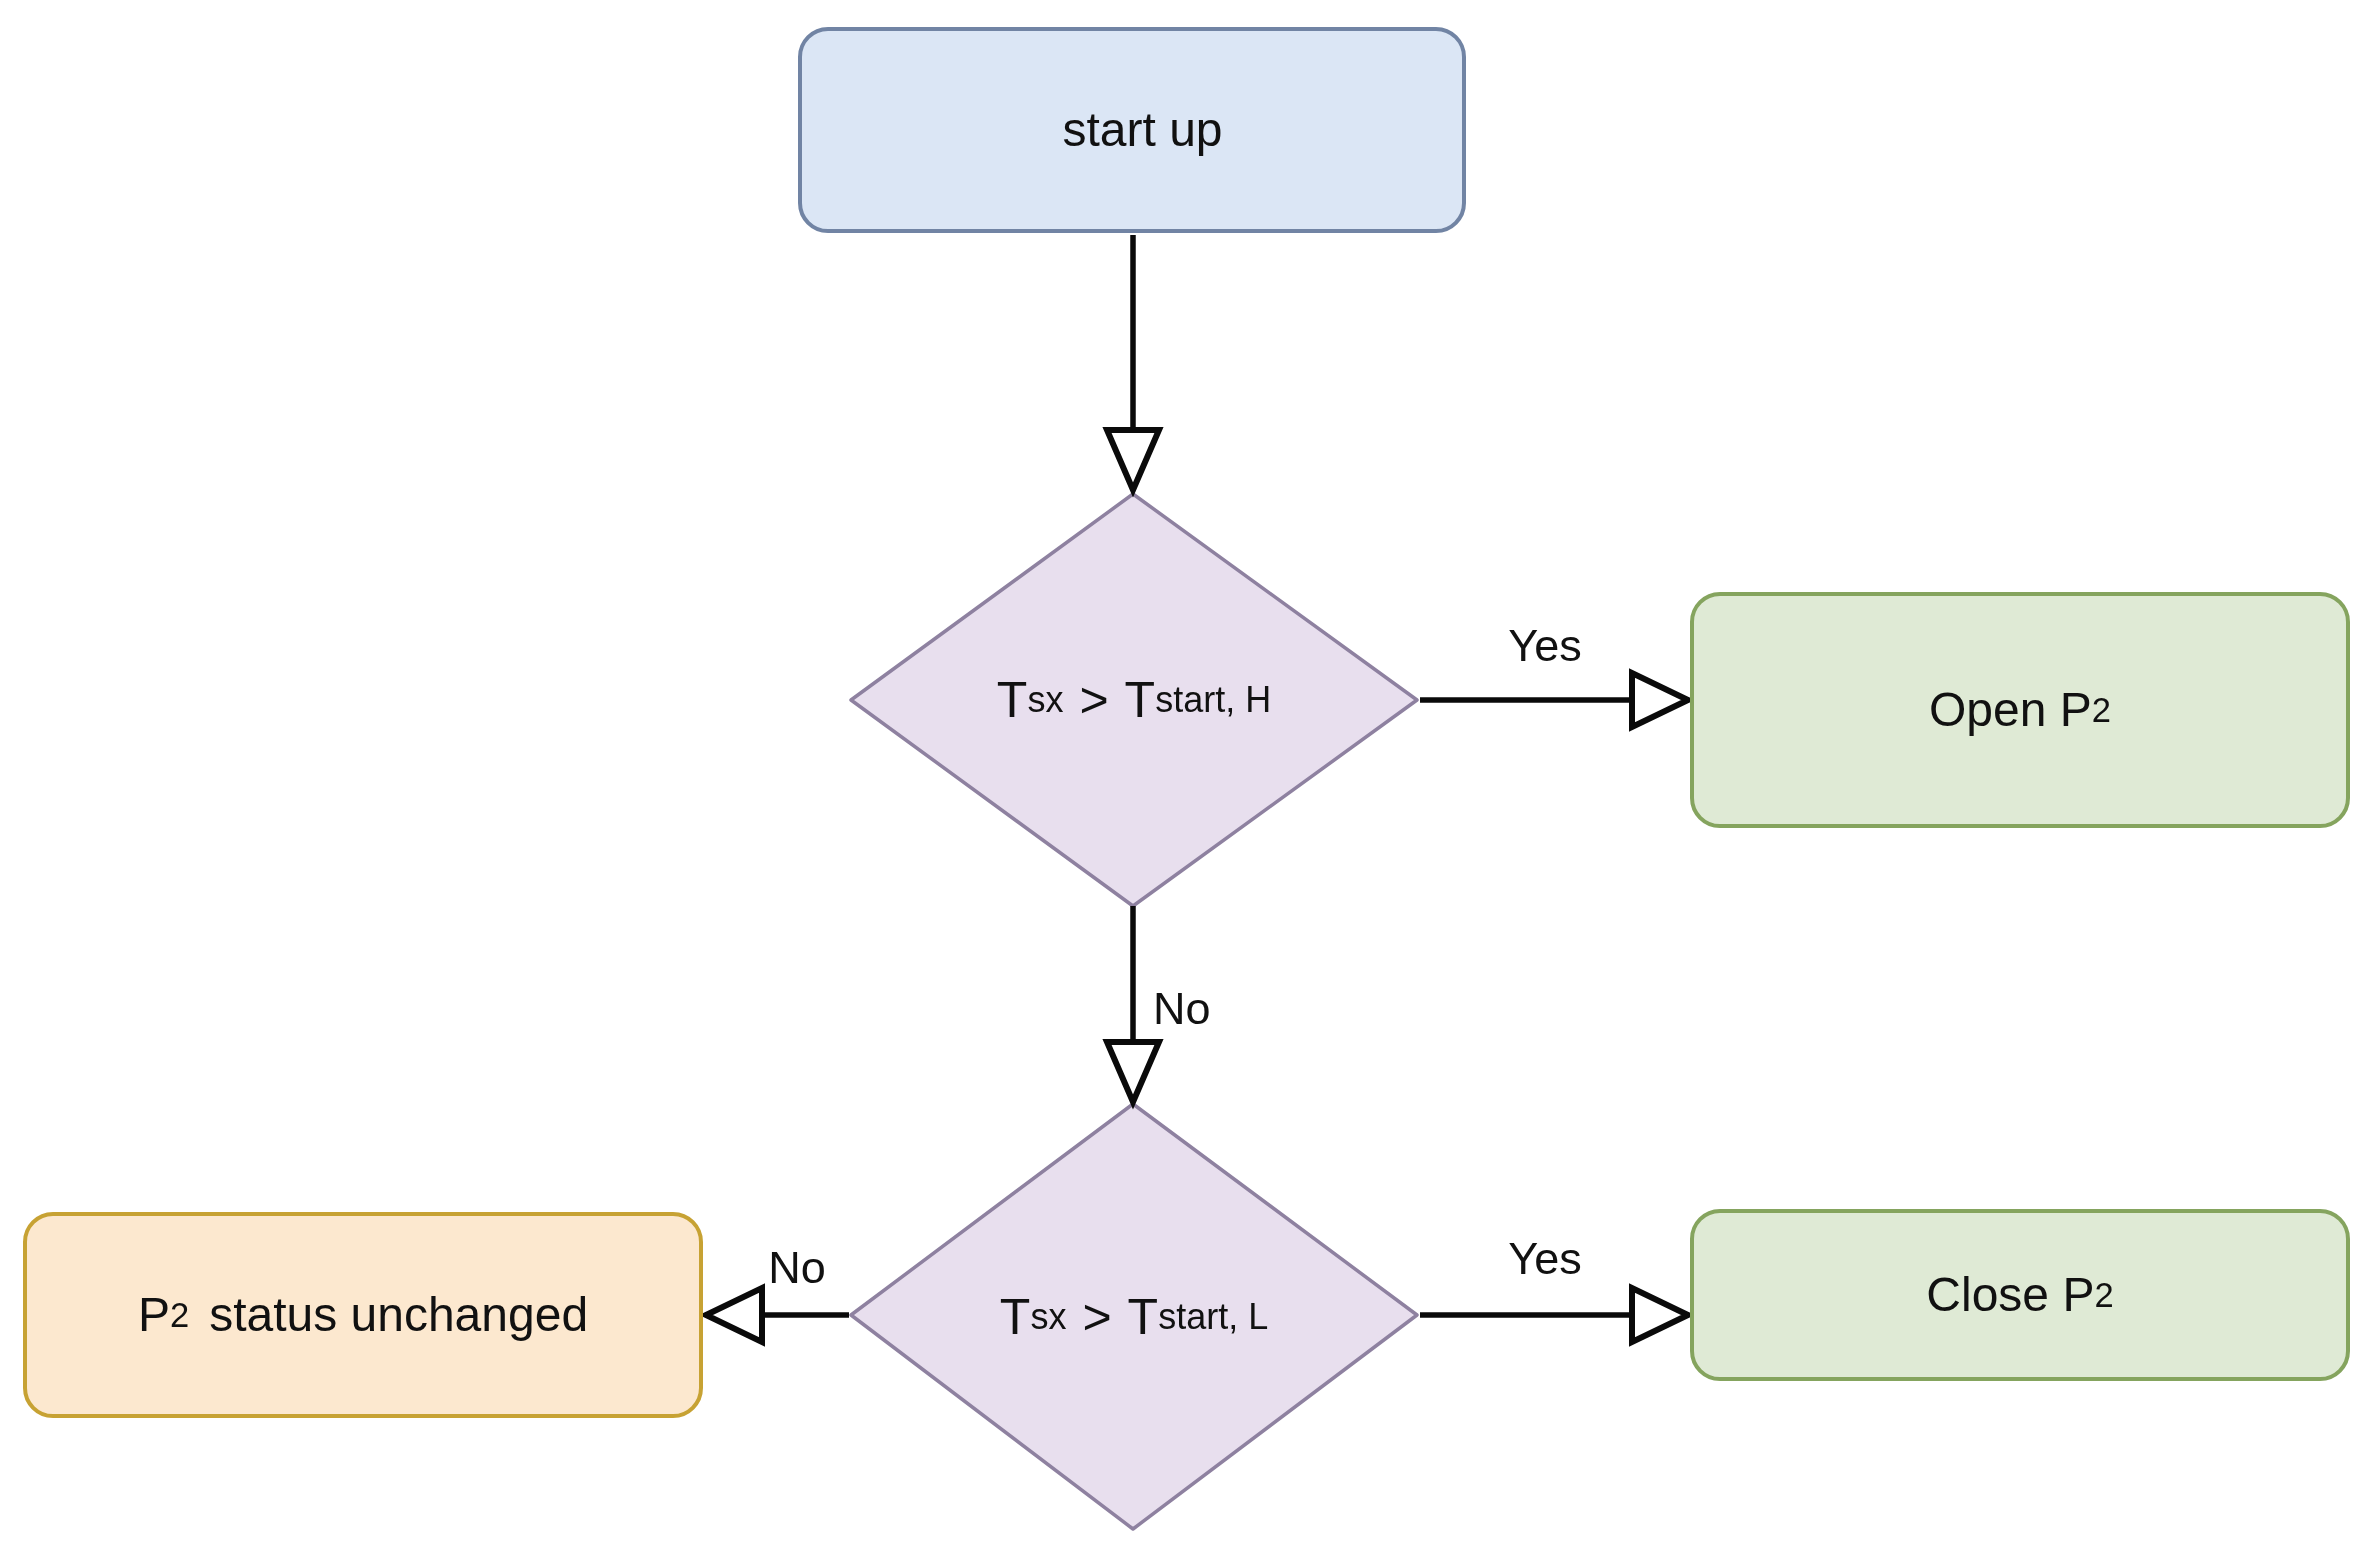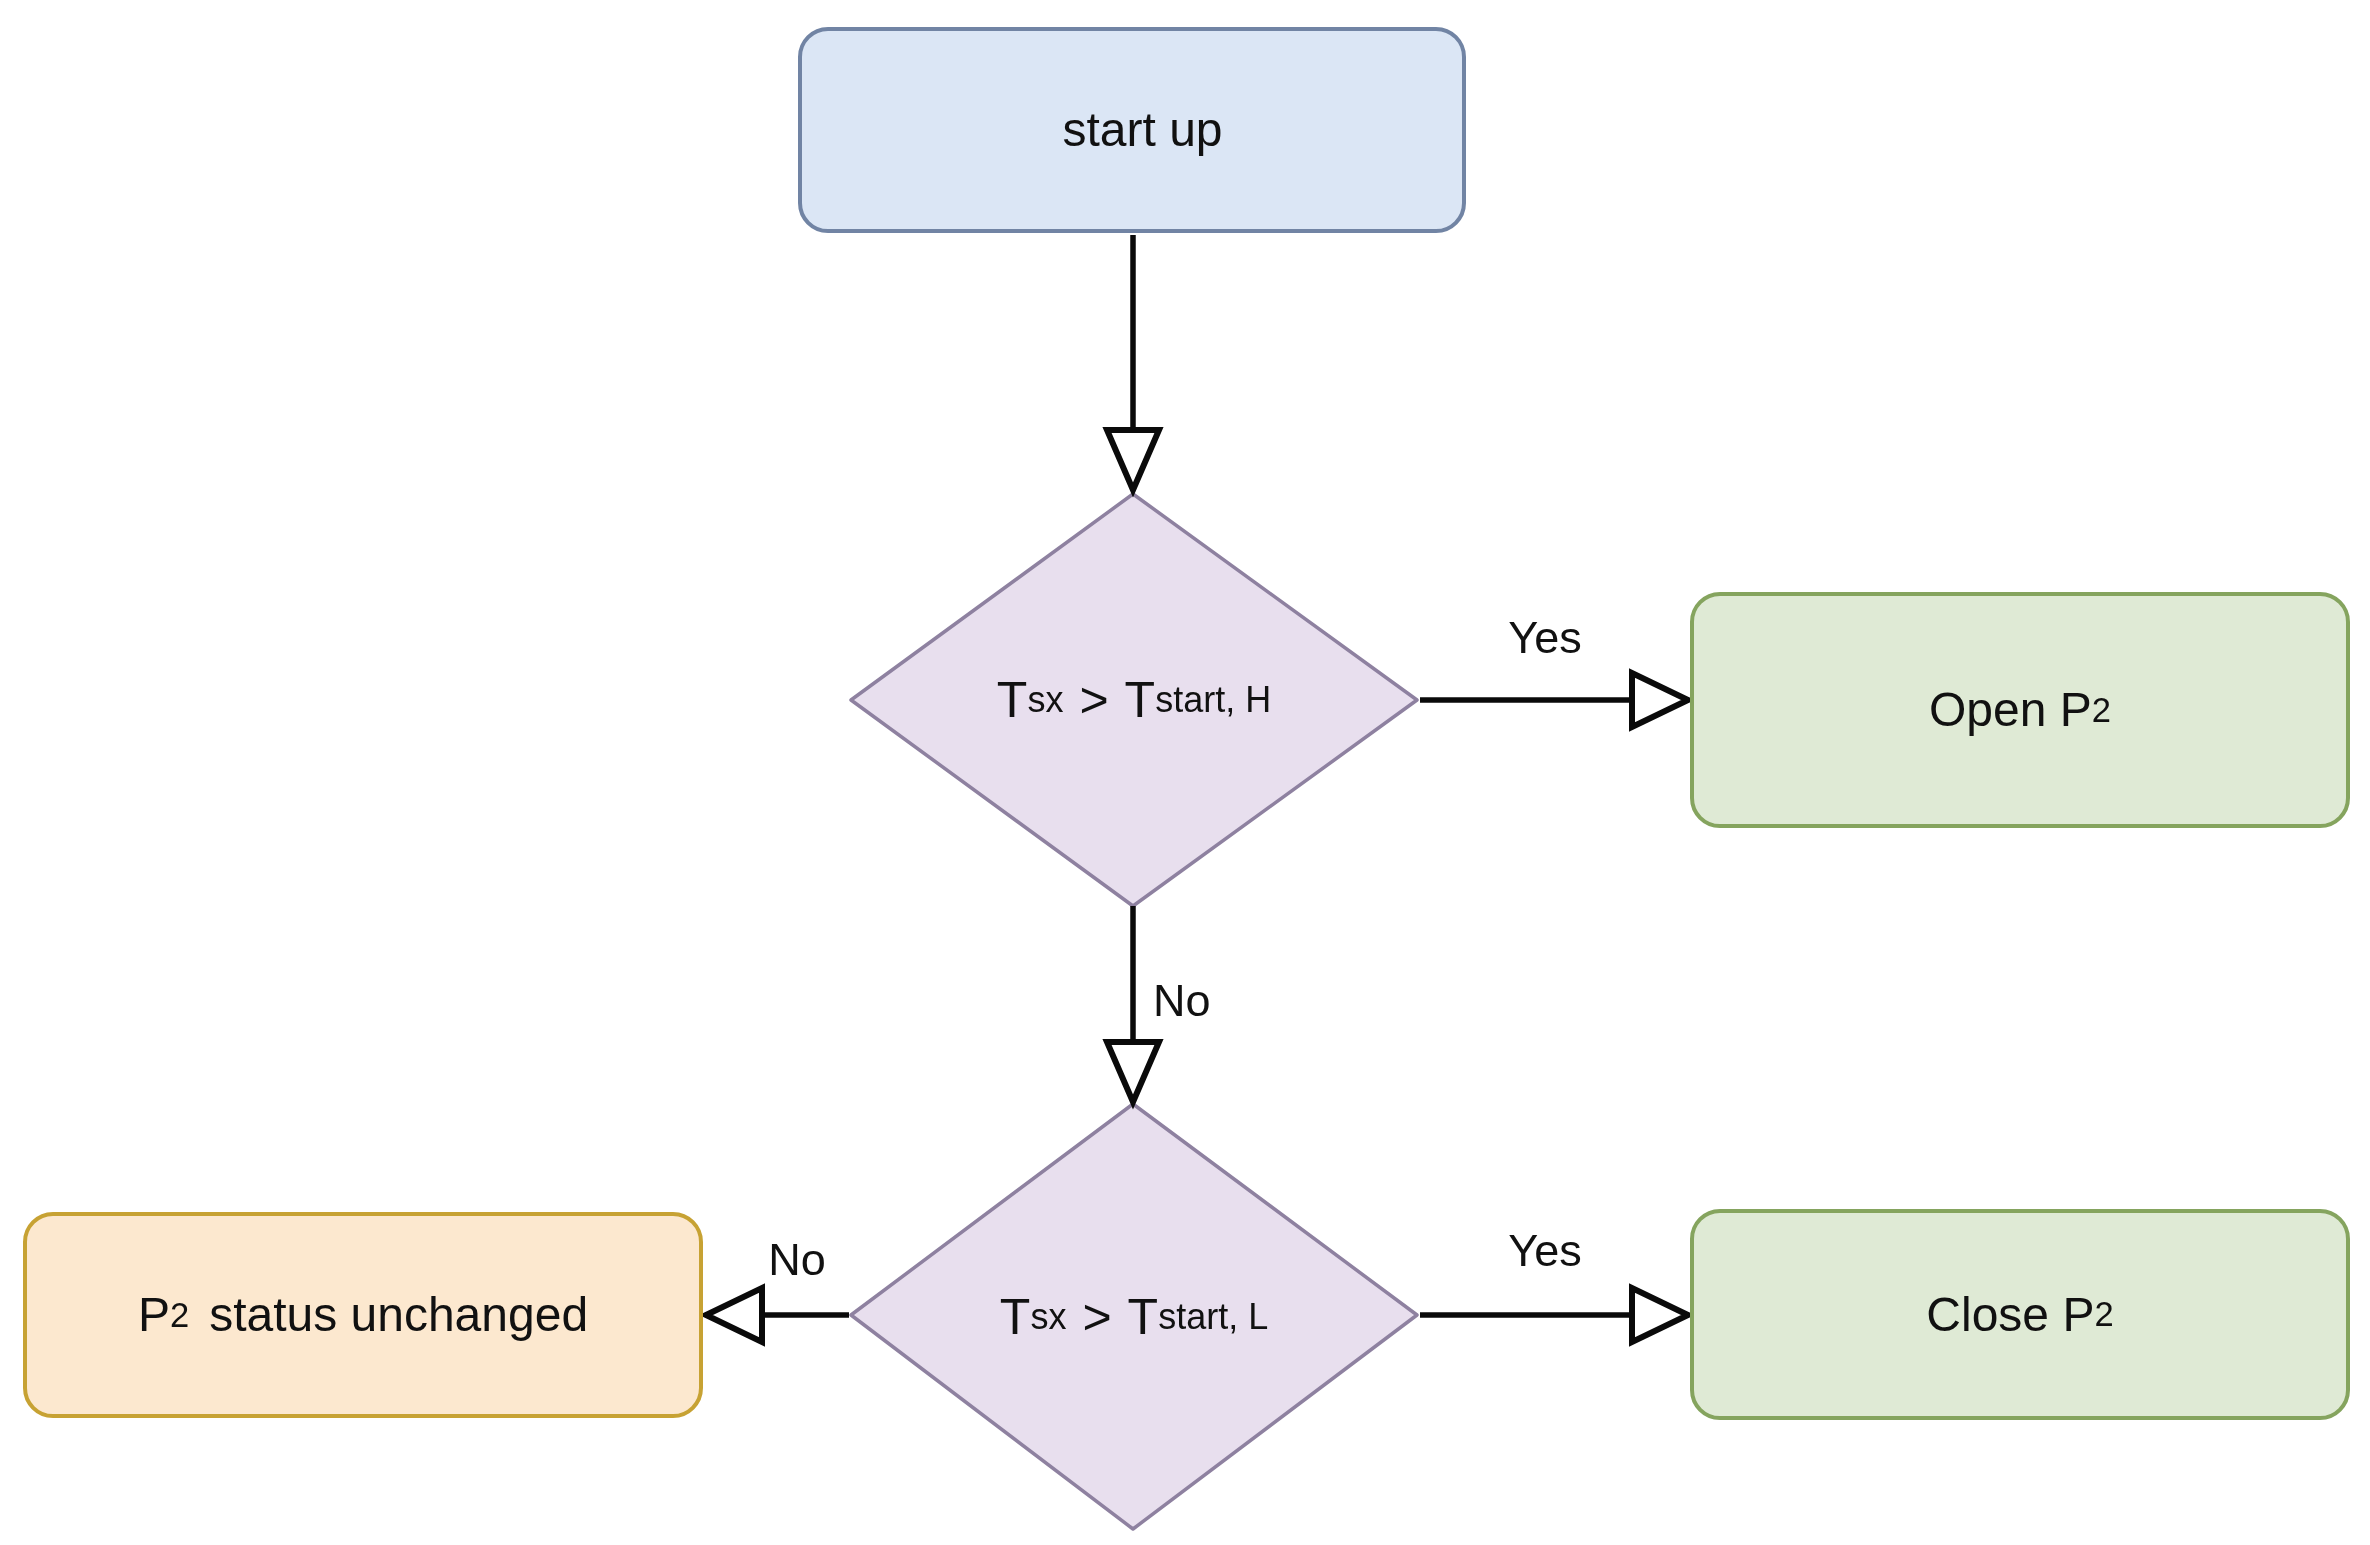--- a/index.html
+++ b/index.html
@@ -53,21 +53,21 @@
     left: 798px; top: 27px; width: 668px; height: 206px;
     background: #dbe6f5;
     border: 4px solid #7184a4;
     padding-left: 21px;
   }
   .node-action {
     background: #dfead5;
     border: 4px solid #85a45e;
   }
   .node-open  { left: 1690px; top: 592px;  width: 660px; height: 236px; }
-  .node-close { left: 1690px; top: 1209px; width: 660px; height: 211px; }
+  .node-close { left: 1690px; top: 1209px; width: 660px; height: 172px; }
   .node-status {
     left: 23px; top: 1212px; width: 680px; height: 206px;
     background: #fce8cf;
     border: 4px solid #c7a233;
   }
   .diamond-label {
     position: absolute;
     display: flex;
     align-items: center;
     justify-content: center;
@@ -83,20 +83,21 @@
   }
   .op {
     margin: 0 16px;
   }
   .rest {
     margin-left: 20px;
   }
   .edge-label {
     position: absolute;
     display: flex;
+    align-items: center;
     font-size: 45px;
     line-height: 1;
     height: 60px;
     white-space: nowrap;
   }
   .el-center { justify-content: center; }
   .el-yes-high { left: 1425px; top: 615px;  width: 240px; }
   .el-no-high  { left: 1153px; top: 978px;  width: 160px; justify-content: flex-start; }
   .el-yes-low  { left: 1425px; top: 1228px; width: 240px; }
   .el-no-low   { left: 707px;  top: 1237px; width: 180px; }

